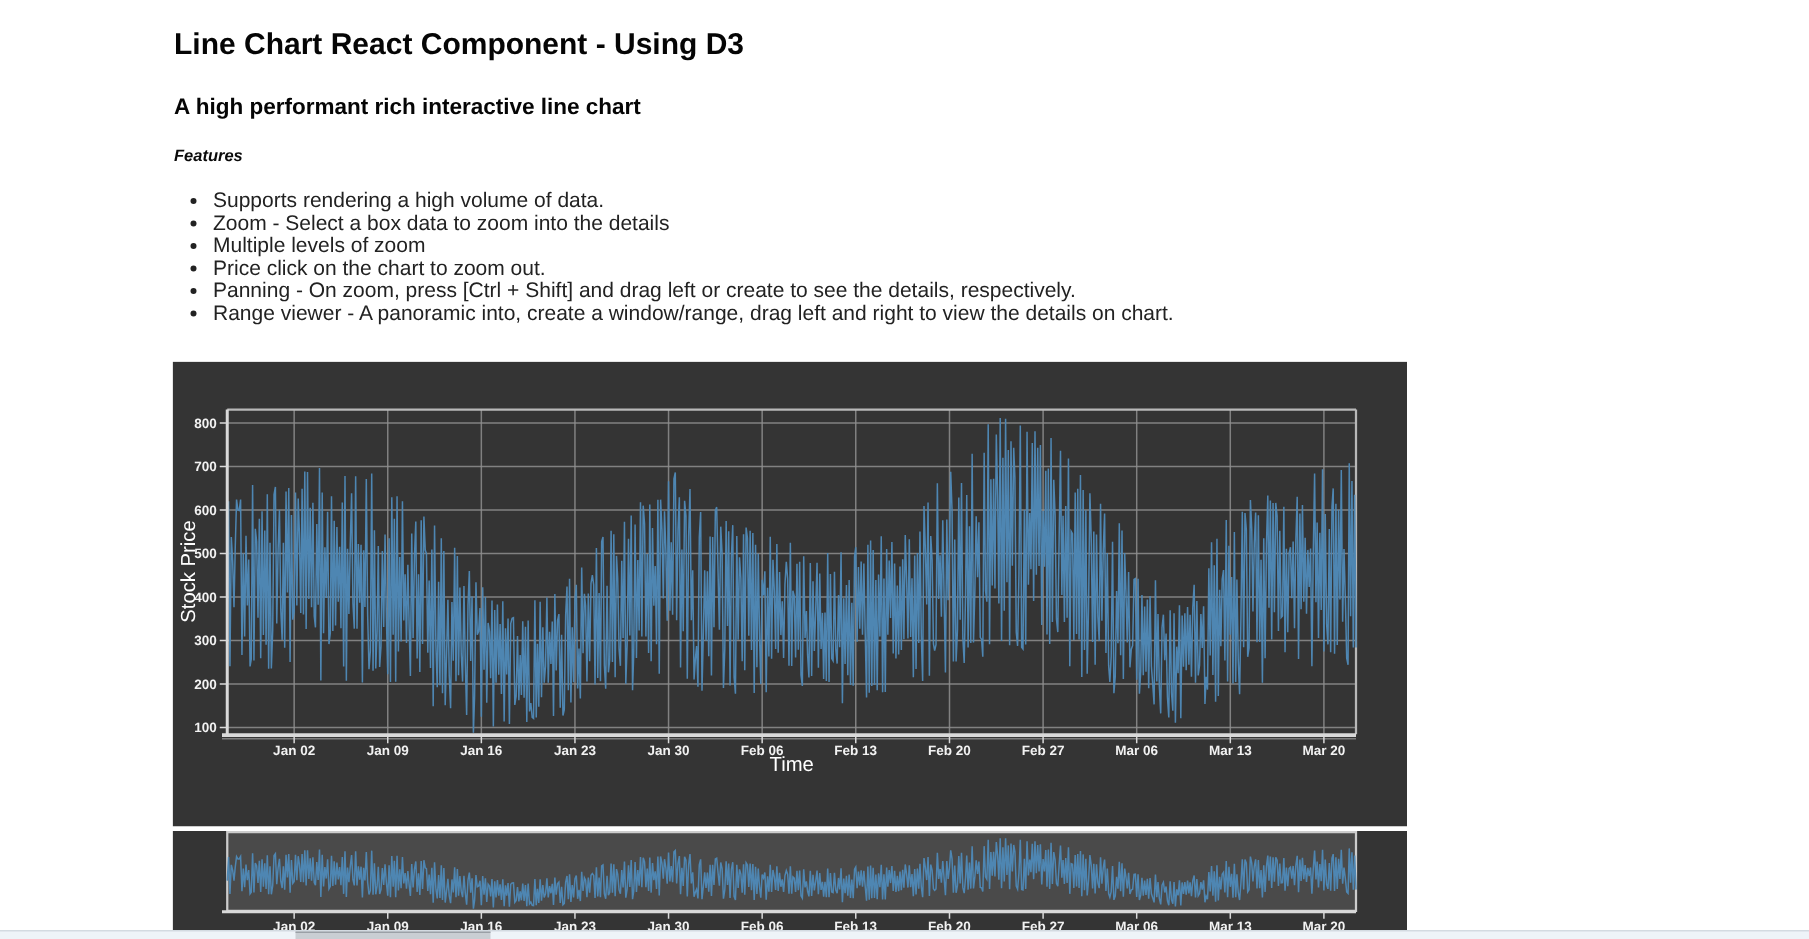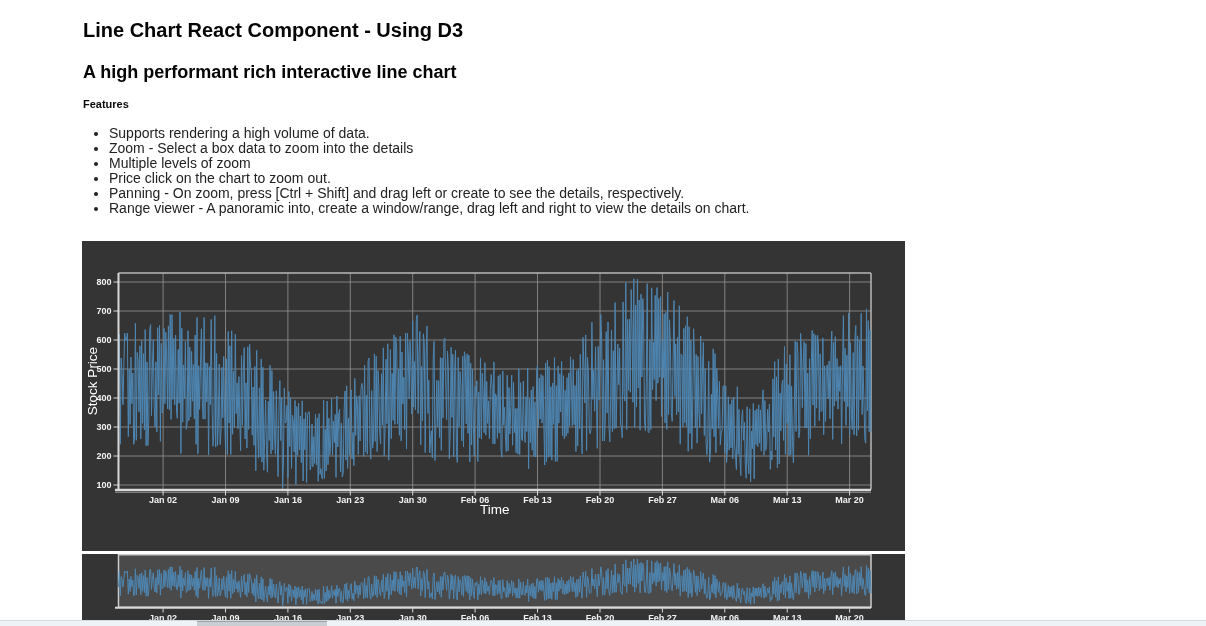--- a/index.html
+++ b/index.html
@@ -1,20 +1,20 @@
 <!DOCTYPE html>
 <html><head>
 <meta charset="utf-8">
 <style>
   html,body{margin:0;padding:0;background:#ffffff;}
   body{font-family:"Liberation Sans",sans-serif;color:#1b1b1b;}
-  .page{width:823px;margin-left:82px;}
+  .page{width:823px;margin-left:115px;}
   .page h1{font-size:20px;line-height:26px;margin:17px 0 0 1px;color:#050505;font-weight:700;}
-  .page h2{font-size:18px;line-height:20px;margin:19px 0 0 1px;color:#050505;font-weight:700;}
-  .page h3{font-size:11px;line-height:15px;margin:15px 0 0 1px;color:#0a0a0a;font-weight:700;}
+  .page h2{font-size:15px;line-height:20px;margin:19px 0 0 1px;color:#050505;font-weight:700;}
+  .page h3{font-size:11px;line-height:15px;margin:15px 0 0 1px;color:#0a0a0a;font-weight:700;font-style:italic;}
   .page ul{margin:14px 0 0 0;padding:0 0 0 27px;font-size:14px;line-height:15px;color:#222222;}
   .page ul li{padding:0;}
   .chart-panel{position:relative;margin-top:25px;width:823px;height:383px;overflow:hidden;}
   .chart-panel svg{position:absolute;left:0;display:block;}
   #main-chart{top:0;}
   #range-chart{top:313px;}
   .hscrollbar{position:fixed;left:0;bottom:0;width:100%;height:6px;background:#eef3f8;border-top:1px solid #d3dae1;box-sizing:border-box;}
   .hscrollbar .hthumb{position:absolute;left:197px;top:0;width:130px;height:100%;background:#c9ced3;border-top:1px solid #9aa0a6;box-sizing:border-box;}
 </style>
 </head>

